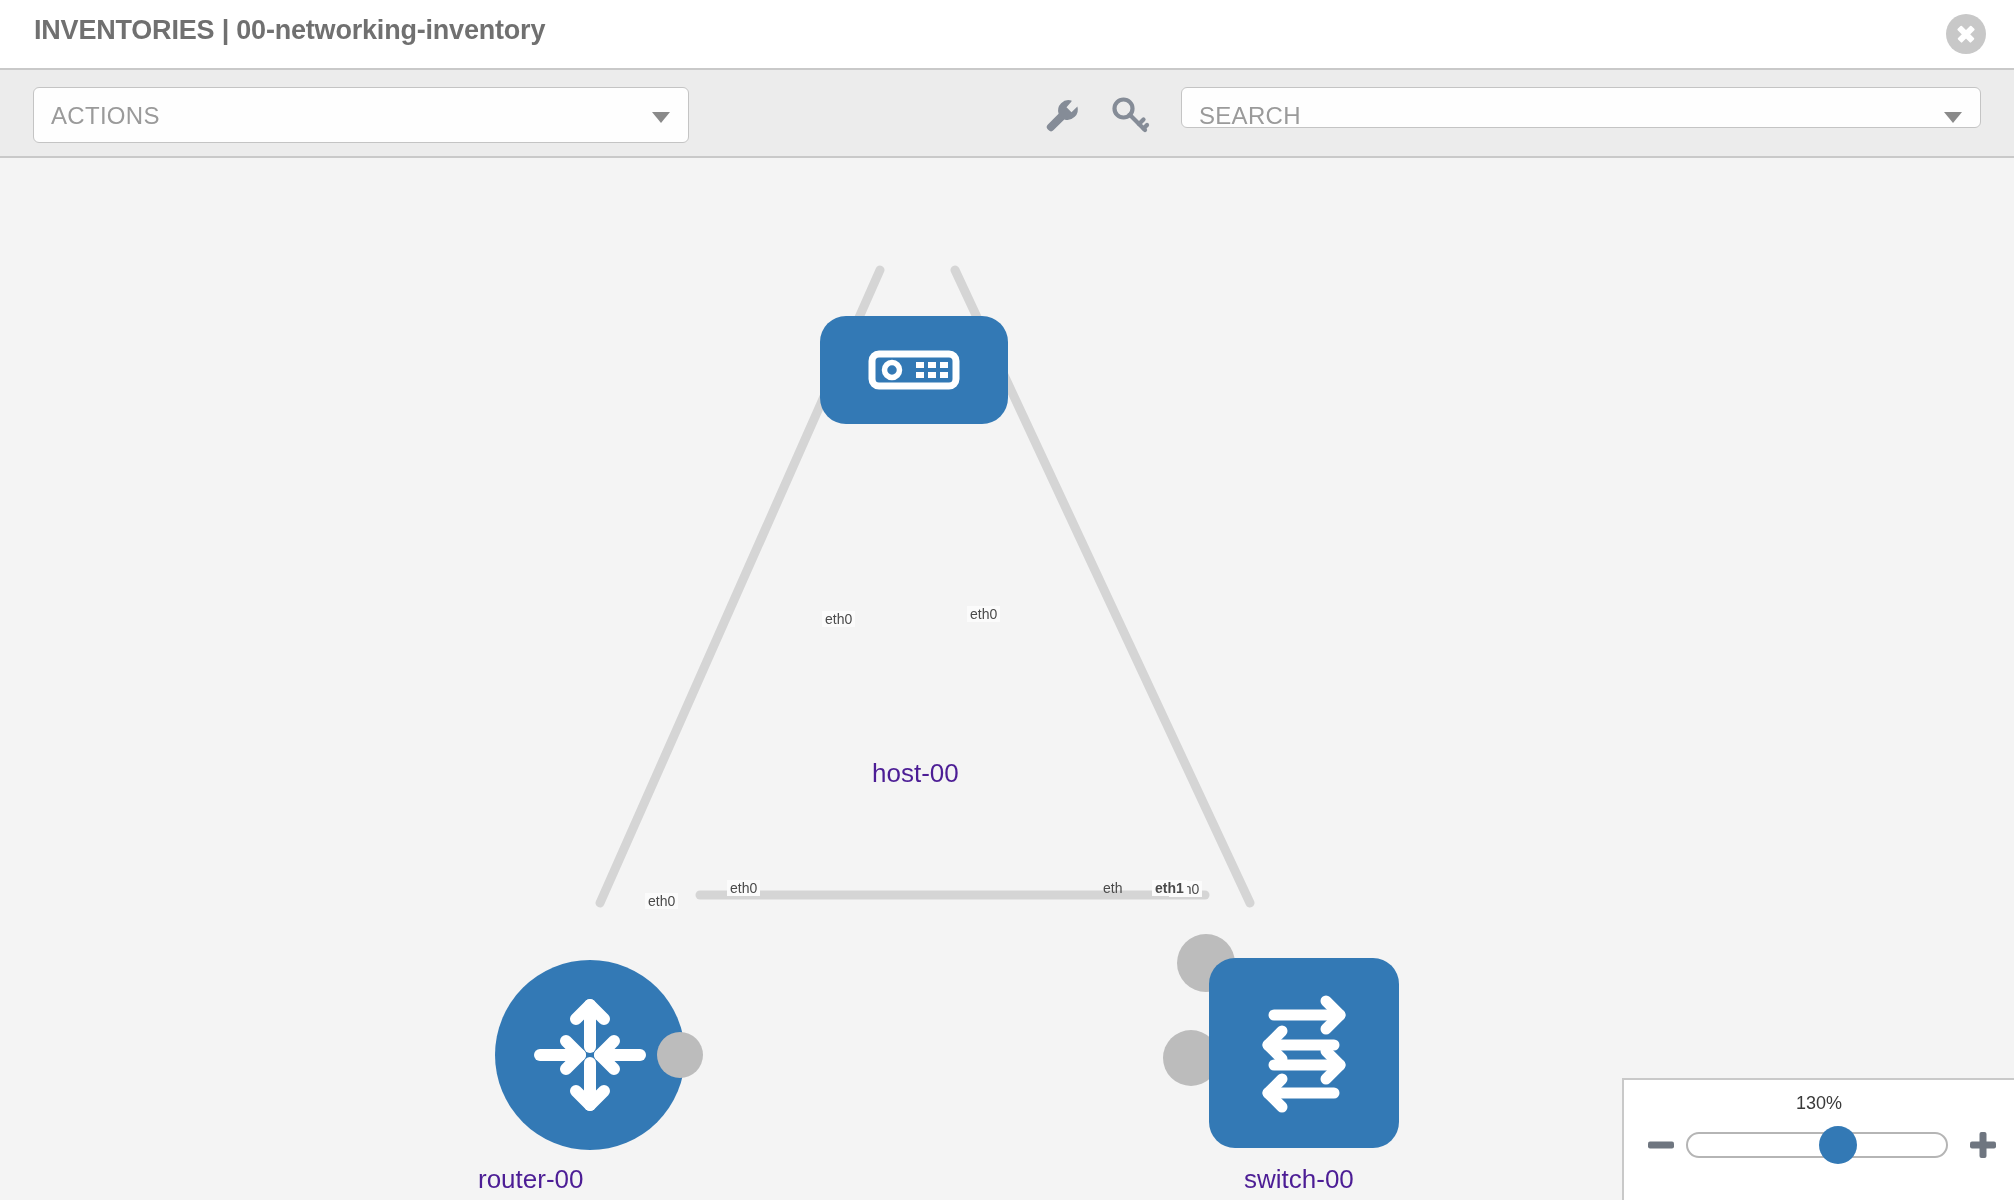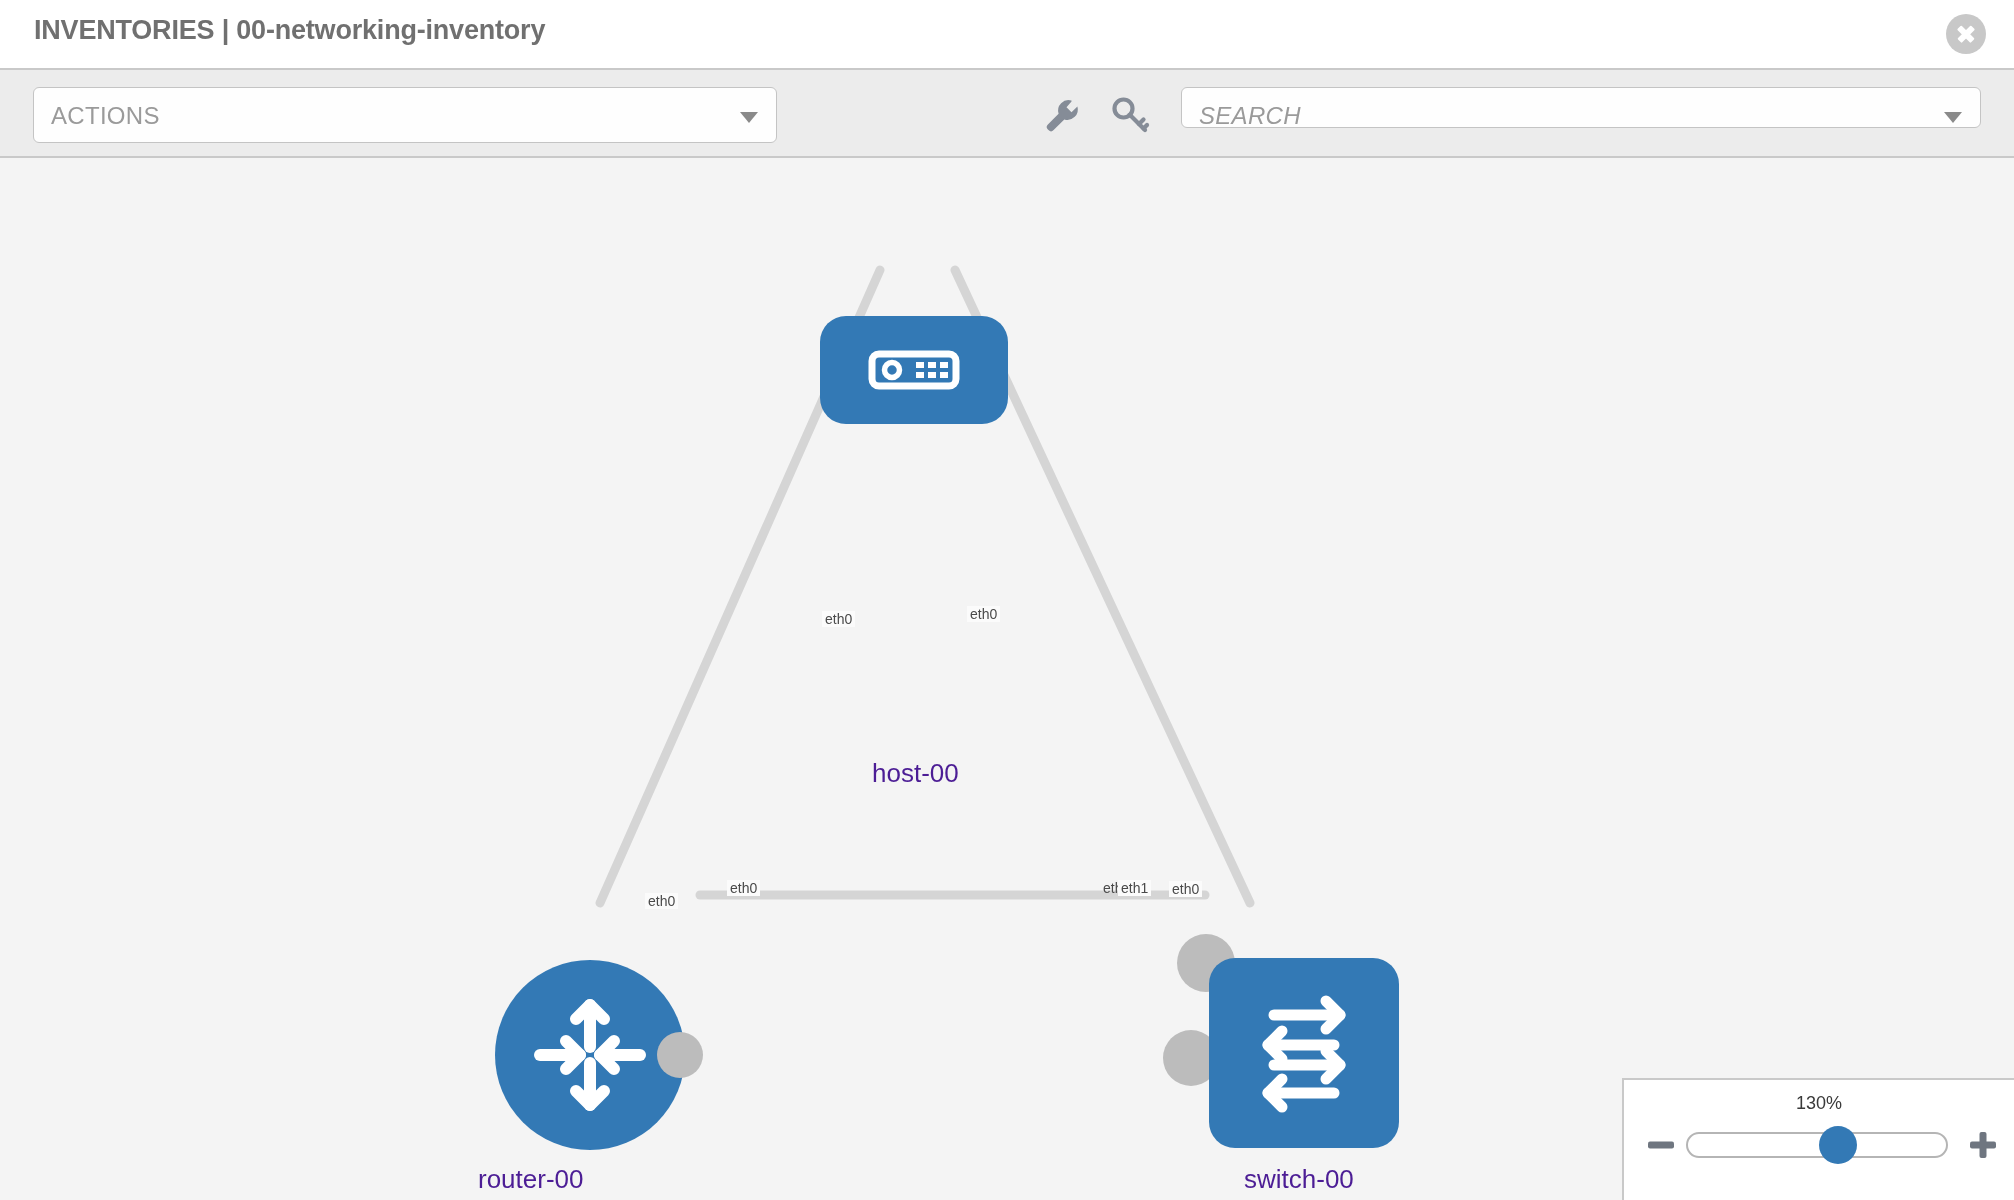--- a/index.html
+++ b/index.html
@@ -34,21 +34,21 @@
   .close-btn::after  { transform: translate(-50%,-50%) rotate(-45deg); }
 
   
   .toolbar {
     position: absolute; left: 0; top: 68px; width: 2014px; height: 90px;
     background: #ececec;
     border-top: 2px solid #c9c9c9; border-bottom: 2px solid #c9c9c9;
   }
   .actions-select {
     position: absolute; left: 33px; top: 17px;
-    width: 744px; height: 56px;
+    width: 656px; height: 56px;
     background: #fefefe; border: 1.5px solid #c4c4c4; border-radius: 6px;
     cursor: pointer;
   }
   .actions-label {
     position: absolute; left: 17px; top: 14px;
     font-size: 24px; color: #9a9a9a; letter-spacing: 0.3px;
   }
   .caret {
     position: absolute; right: 18px; top: 24px;
     width: 0; height: 0;
@@ -61,21 +61,20 @@
   }
   .tool-icon svg { display: block; }
   #wrench-ic { left: 1038px; }
   #key-ic    { left: 1106px; }
 
   .search-box {
     position: absolute; left: 1181px; top: 17px;
     width: 800px; height: 41px;
     background: #fefefe; border: 1.5px solid #c4c4c4; border-radius: 6px;
     cursor: text;
-    font-style: italic;
   }
   .search-label {
     position: absolute; left: 17px; top: 14px;
     font-size: 24px; color: #9a9a9a; letter-spacing: 0.3px;
   }
 
   
   .canvas {
     position: absolute; left: 0; top: 158px; width: 2014px; height: 1042px;
     background: #f4f4f4; overflow: hidden;
@@ -259,21 +258,21 @@
     <div class="node-label" style="left:1241px; top:1006px;">switch-00</div>
 
     <div class="edge-label" style="left:822px; top:453px;">eth0</div>
     <div class="edge-label" style="left:967px; top:448px;">eth0</div>
 
     <div class="edge-label" style="left:645px; top:735px;">eth0</div>
     <div class="edge-label" style="left:1169px; top:723px;">eth0</div>
 
     <div class="edge-label" style="left:727px; top:722px;">eth0</div>
     <div class="edge-label" style="left:1100px; top:722px; background:transparent;">eth</div>
-    <div class="edge-label" style="left:1118px; top:722px;">eth1</div>
+    <div class="edge-label" style="left:1152px; top:722px;font-weight:bold;">eth1</div>
   </div>
 
   <div class="zoom-panel">
     <div class="zoom-level">130%</div>
     <div class="zoom-minus"></div>
     <div class="zoom-track">
       <div class="zoom-thumb" id="zoom-thumb" style="left: 58%;"></div>
     </div>
     <div class="zoom-plus"></div>
   </div>

